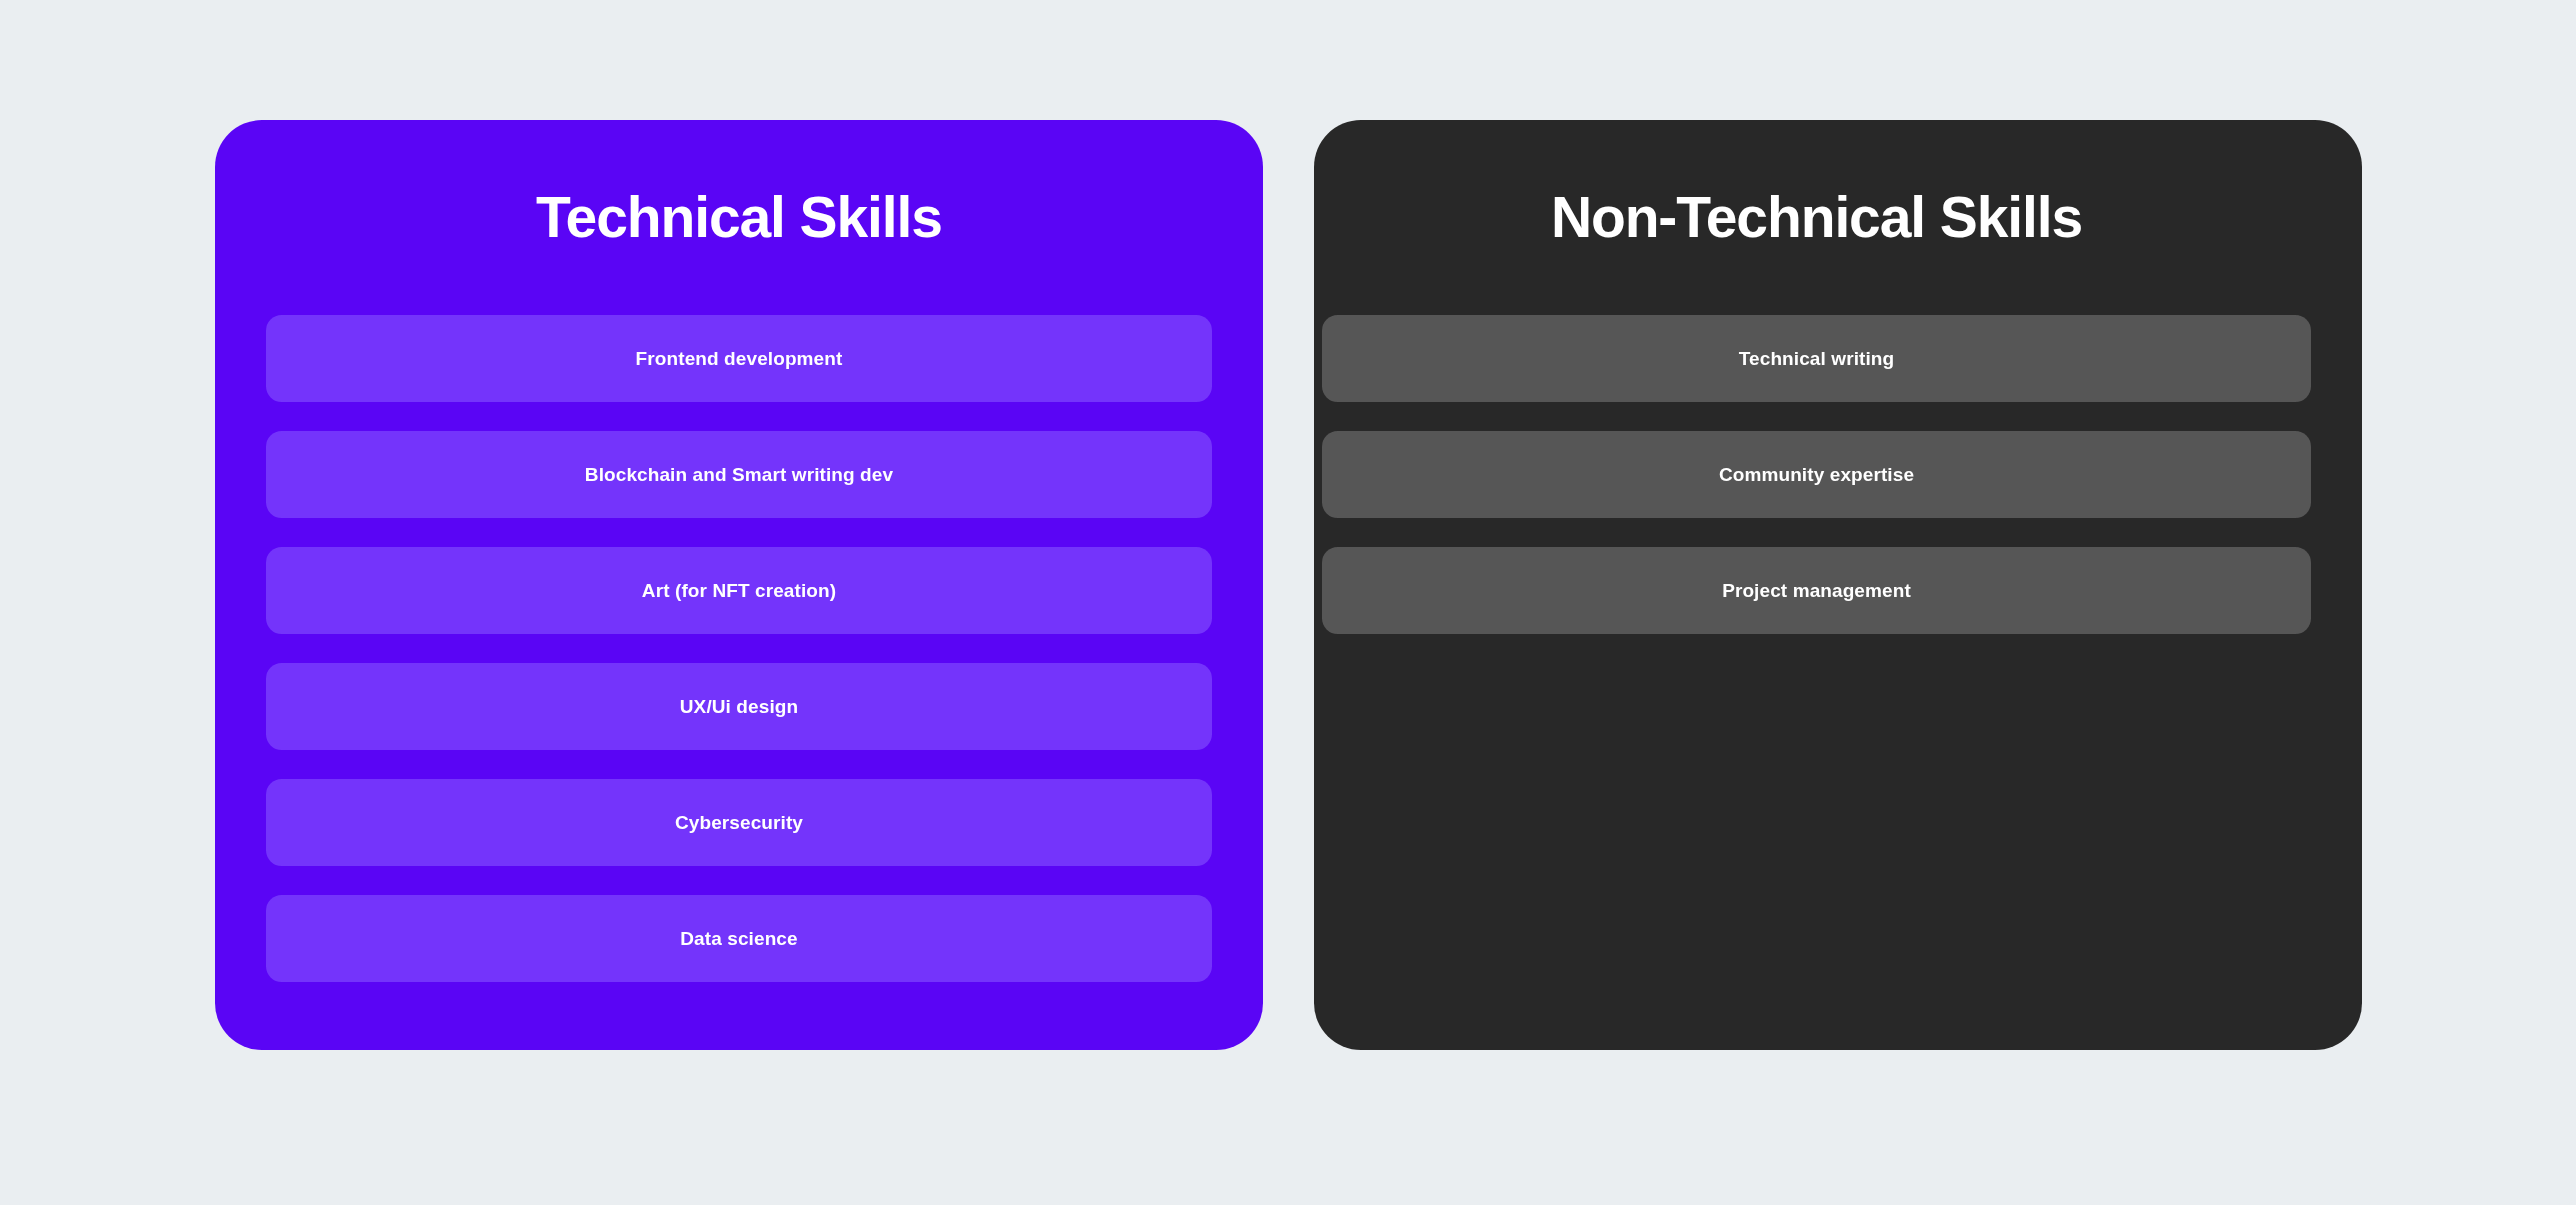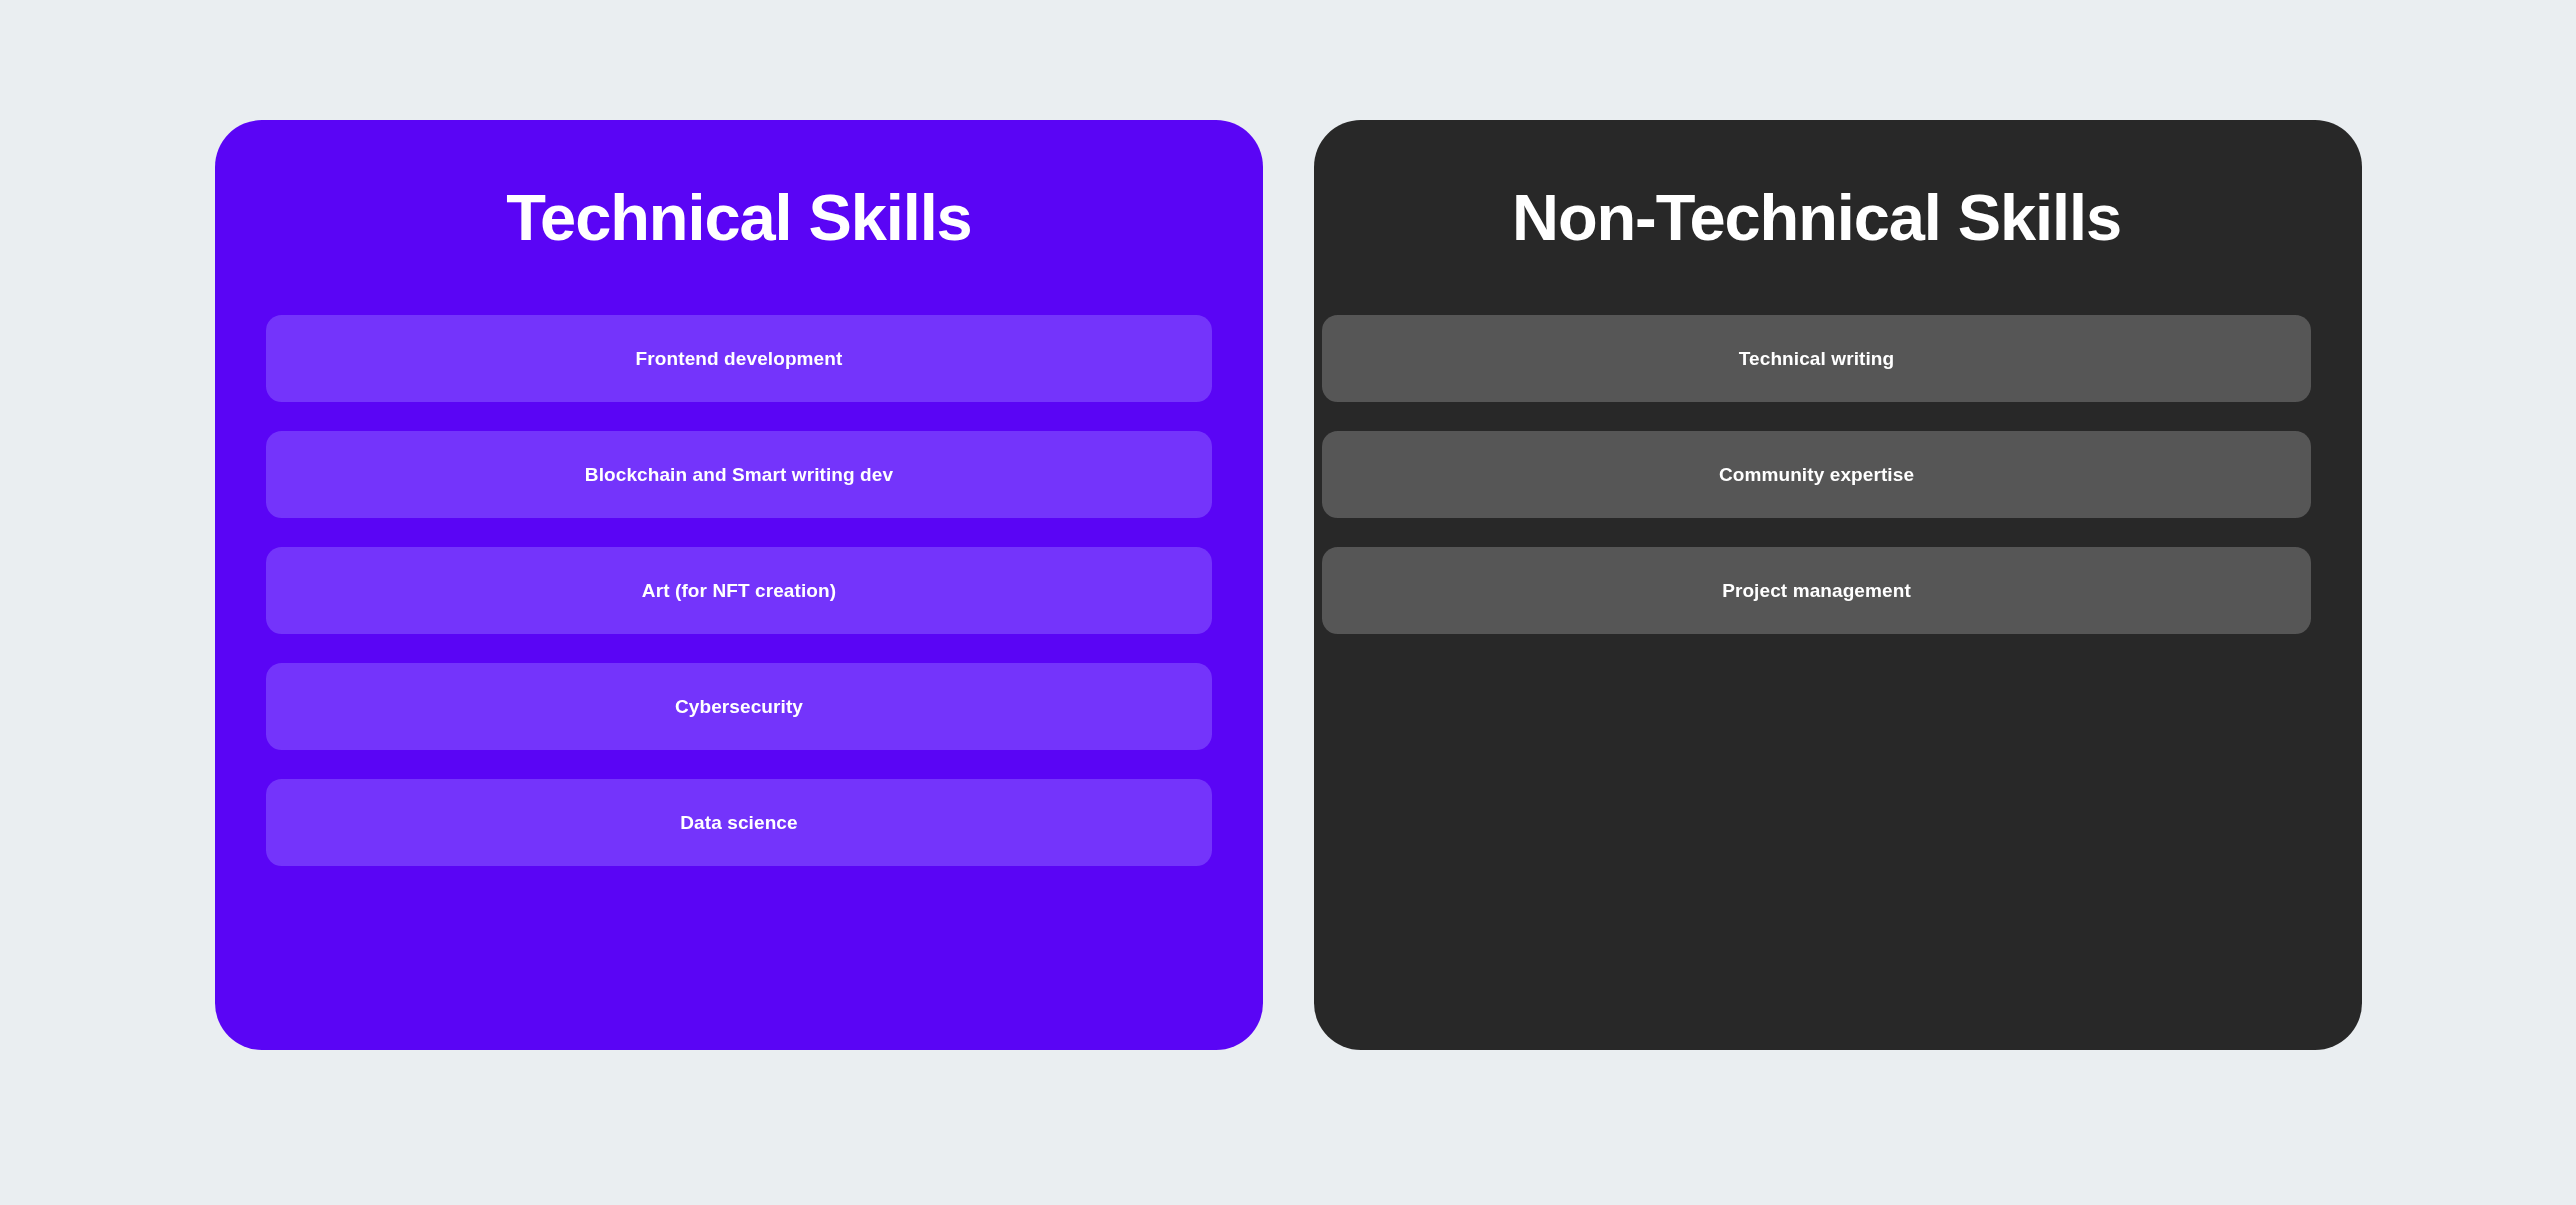--- a/index.html
+++ b/index.html
@@ -41,21 +41,21 @@
   #card-nontechnical {
     left: 1314px;
     background: #282828;
     padding-left: 8px;
   }
 
   .card-title {
     margin: 0;
     padding: 0;
     color: #ffffff;
-    font-size: 65px;
+    font-size: 57px;
     font-weight: 700;
     line-height: 1;
     letter-spacing: -1.1px;
     text-align: center;
     height: 195px;
     display: flex;
     align-items: center;
     justify-content: center;
     white-space: nowrap;
   }
@@ -99,20 +99,23 @@
         <div class="pill">
           <span>Frontend development</span>
         </div>
         <div class="pill">
           <span>Blockchain and Smart writing dev</span>
         </div>
         <div class="pill">
           <span>Art (for NFT creation)</span>
         </div>
         <div class="pill">
+          <span>UX/Ui design</span>
+        </div>
+        <div class="pill">
           <span>Cybersecurity</span>
         </div>
         <div class="pill">
           <span>Data science</span>
         </div>
       </div>
   </section>
 
   <section class="skill-card" id="card-nontechnical">
     <h2 class="card-title">Non-Technical Skills</h2>

